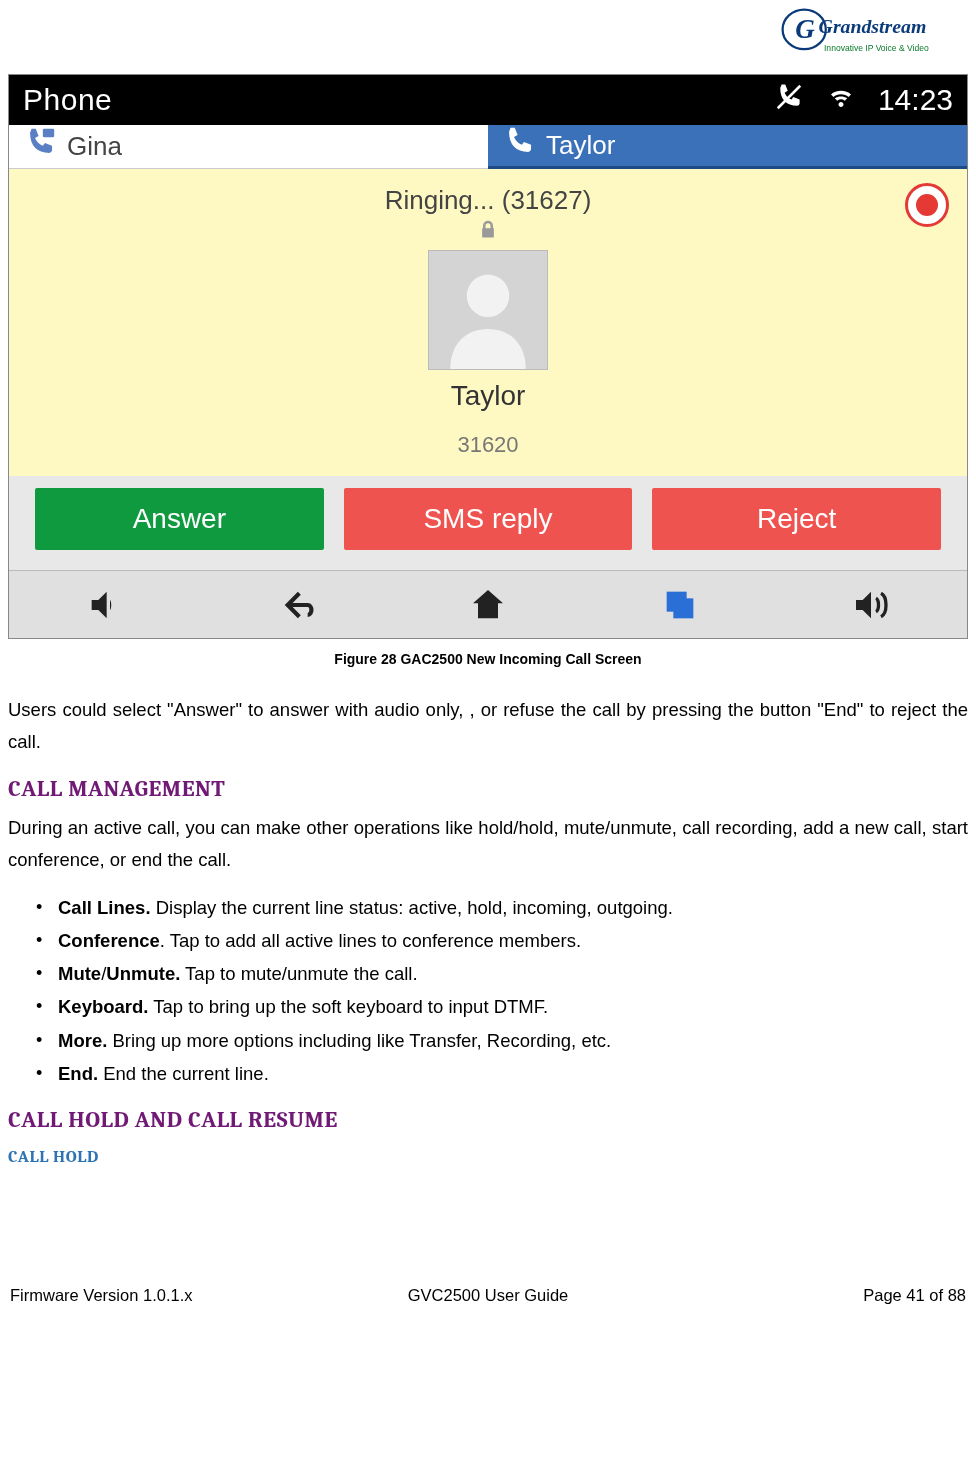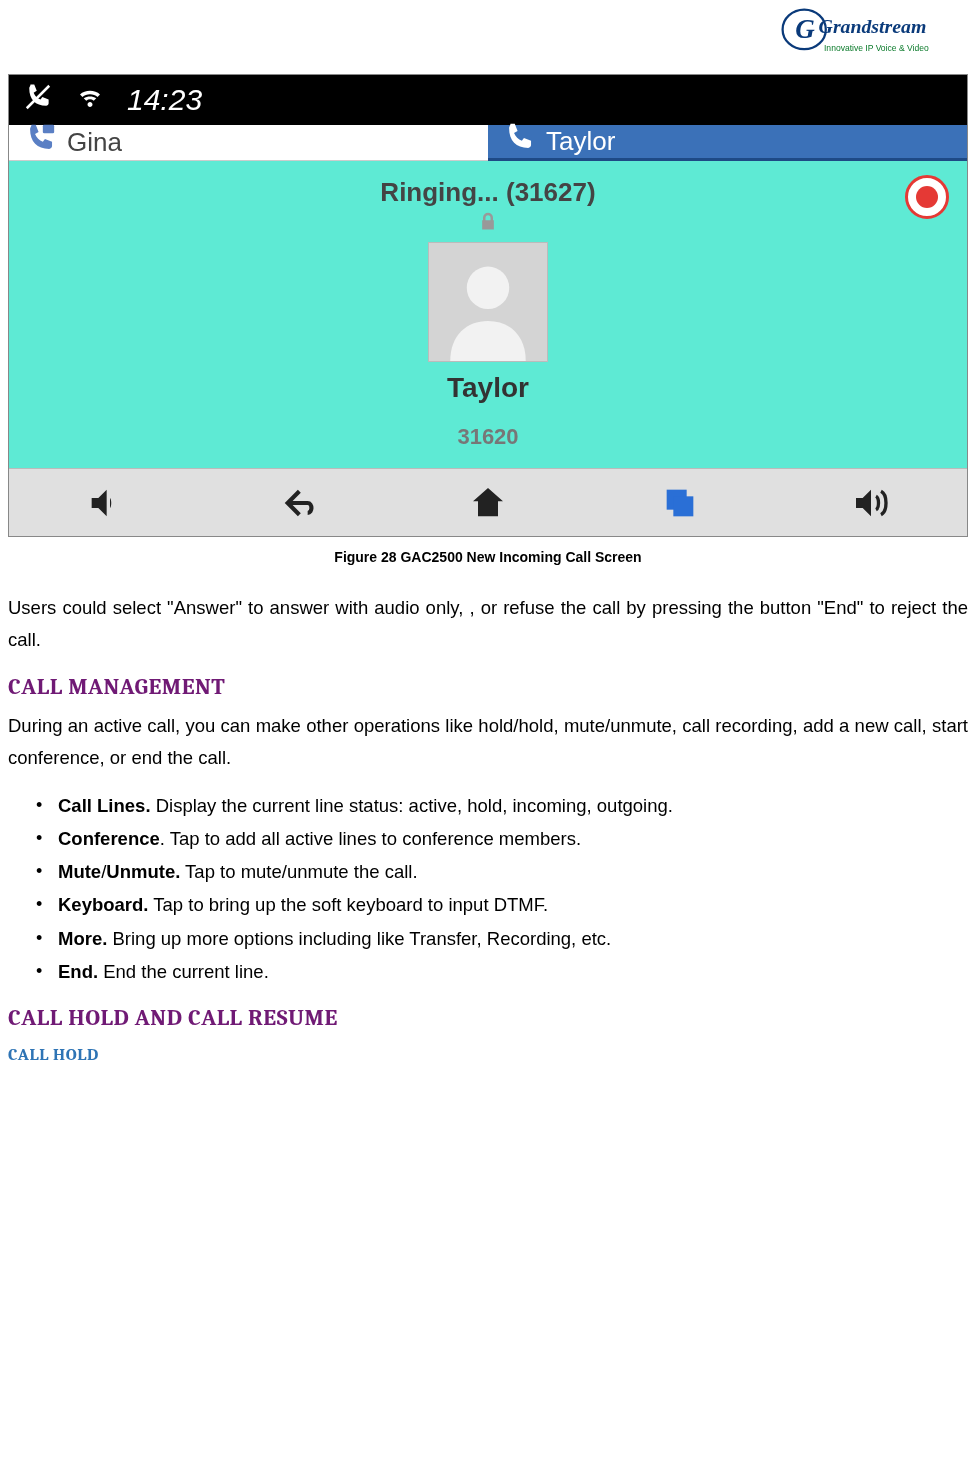--- a/index.html
+++ b/index.html
@@ -3,25 +3,25 @@
 <meta charset="utf-8">
 <style>
   * { box-sizing: border-box; margin: 0; padding: 0; }
   html, body { width: 976px; font-family: Arial, Helvetica, sans-serif; background: #fff; color: #000; }
   .page { width: 976px; padding: 10px 8px 40px 8px; position: relative; }
   .logo { position: absolute; top: 6px; right: 8px; }
   .logo svg { height: 54px; }
   .screenshot { margin-top: 64px; width: 960px; border: 1px solid #888; background: #e8e8e8; font-family: Arial, sans-serif; }
   .status-bar { height: 50px; background: #000; color: #fff; display: flex; align-items: center; padding: 0 14px; font-size: 30px; }
   .status-bar .title { flex: 1; font-weight: 400; letter-spacing: 0.5px; }
-  .status-bar .icons { display: flex; gap: 22px; align-items: center; font-style: italic; }
-  .tabs { height: 36px; background: #fff; display: flex; }
+  .status-bar .icons { display: flex; gap: 22px; align-items: center; }
+  .tabs { height: 44px; background: #fff; display: flex; }
   .tab { flex: 1; display: flex; align-items: center; gap: 10px; padding-left: 14px; font-size: 26px; color: #444; border-bottom: 1px solid #ccc; }
   .tab.active { background: #3b71b8; color: #fff; border-bottom: 3px solid #1e4a86; }
-  .call-area { background: #5eead4; position: relative; text-align: center; padding: 10px 0 18px; font-weight: bold; }
+  .call-area { background: #fef9c3; position: relative; text-align: center; padding: 10px 0 18px; }
   .ringing { font-size: 26px; color: #444; margin: 6px 0 4px; }
   .lock-row { color: #888; margin-bottom: 6px; }
   .avatar-box { width: 120px; height: 120px; background: #d4d4d4; margin: 0 auto; border: 1px solid #bbb; display: flex; align-items: flex-end; justify-content: center; overflow: hidden; }
   .avatar-box svg { width: 100%; height: 100%; }
   .caller-name { font-size: 28px; color: #333; margin-top: 10px; }
   .caller-num { font-size: 22px; color: #777; margin-top: 20px; }
   .rec-dot { position: absolute; right: 18px; top: 14px; width: 44px; height: 44px; border: 3px solid #e53935; border-radius: 50%; display: flex; align-items: center; justify-content: center; background: #fff; }
   .rec-dot::after { content: ""; width: 22px; height: 22px; background: #e53935; border-radius: 50%; }
   .btn-row { display: flex; gap: 20px; padding: 12px 26px 20px; background: #e8e8e8; }
   .call-btn { flex: 1; height: 62px; color: #fff; font-size: 28px; display: flex; align-items: center; justify-content: center; border-radius: 2px; }
@@ -53,20 +53,21 @@
     <svg viewBox="0 0 210 60">
       <ellipse cx="28" cy="26" rx="24" ry="22" fill="none" stroke="#0a3a7a" stroke-width="2.5"></ellipse>
       <text x="18" y="36" font-family="Georgia" font-style="italic" font-size="30" fill="#0a3a7a" font-weight="bold">G</text>
       <text x="44" y="30" font-family="Georgia" font-style="italic" font-size="22" fill="#0a3a7a" font-weight="bold">Grandstream</text>
       <text x="50" y="50" font-family="Arial" font-size="9.5" fill="#0a7a2a">Innovative IP Voice &amp; Video</text>
     </svg>
   </div>
 
   <div class="screenshot">
     <div class="status-bar">
+      <span class="title">Phone</span>
       <div class="icons">
         <span>
           <svg width="30" height="30" viewBox="0 0 24 24">
               <path fill="#fff" d="M6 2h3l2 5-2.5 1.5c1 2.5 3 4.5 5.5 5.5L15.5 12l5 2v3c0 1-1 2-2 2C10 19 5 14 5 5c0-1 1-2 1-3z"></path>
               <line x1="3" y1="21" x2="21" y2="3" stroke="#fff" stroke-width="2"></line>
             </svg>
         </span>
         <span>
           <svg width="30" height="30" viewBox="0 0 24 24">
               <path fill="#fff" d="M12 20c1 0 2-1 2-2s-1-2-2-2-2 1-2 2 1 2 2 2zM4 10c4-4 12-4 16 0l-2 2c-3-3-9-3-12 0zM7 13c3-2 7-2 10 0l-2 2c-2-1.5-4-1.5-6 0z"></path>
@@ -107,20 +108,25 @@
       <div class="avatar-box">
         <svg viewBox="0 0 100 100">
             <circle cx="50" cy="38" r="18" fill="#f2f2f2"></circle>
             <path d="M18 100c0-22 14-34 32-34s32 12 32 34z" fill="#f2f2f2"></path>
           </svg>
       </div>
       <div class="caller-name">Taylor</div>
       <div class="caller-num">31620</div>
     </div>
 
+    <div class="btn-row">
+      <div class="call-btn answer-b">Answer</div>
+      <div class="call-btn sms-b">SMS reply</div>
+      <div class="call-btn reject-b">Reject</div>
+    </div>
 
     <div class="bottom-bar">
       <div class="bb-item">
         <svg viewBox="0 0 24 24">
             <path fill="#222" d="M4 9h4l5-5v16l-5-5H4z"></path>
             <path fill="#222" d="M15 9c1 1 1 5 0 6v-6z"></path>
           </svg>
       </div>
       <div class="bb-item">
         <svg viewBox="0 0 24 24">
@@ -159,14 +165,19 @@
     <li><b>Conference</b><span>. Tap to add all active lines to conference members.</span></li>
     <li><b>Mute</b><span>/</span><b>Unmute.</b><span> Tap to mute/unmute the call.</span></li>
     <li><b>Keyboard.</b><span> Tap to bring up the soft keyboard to input DTMF.</span></li>
     <li><b>More.</b><span> Bring up more options including like Transfer, Recording, etc.</span></li>
     <li><b>End.</b><span> End the current line.</span></li>
   </ul>
 
   <h2 class="sec">CALL HOLD AND CALL RESUME</h2>
   <h3 class="sub">CALL HOLD</h3>
 
+  <div class="footer">
+    <div class="fl">Firmware Version 1.0.1.x</div>
+    <div class="fc">GVC2500 User Guide</div>
+    <div class="fr">Page 41 of 88</div>
+  </div>
 
 </div>
 
 </body></html>

